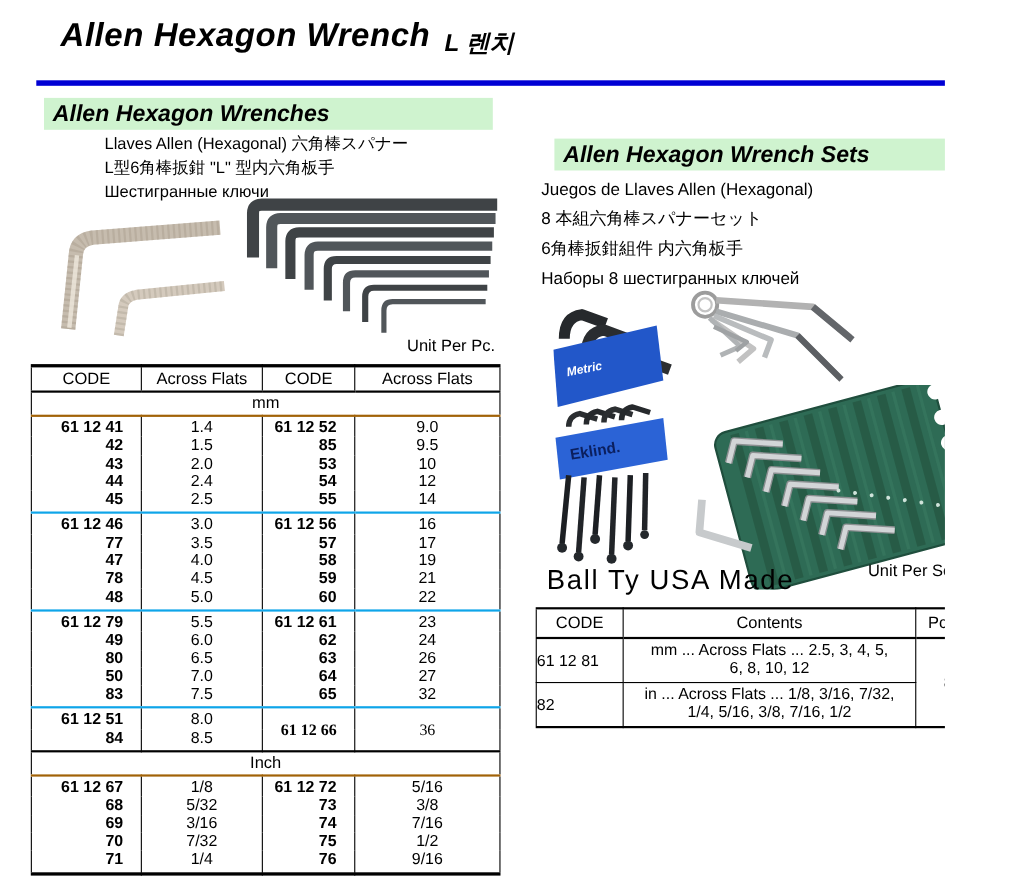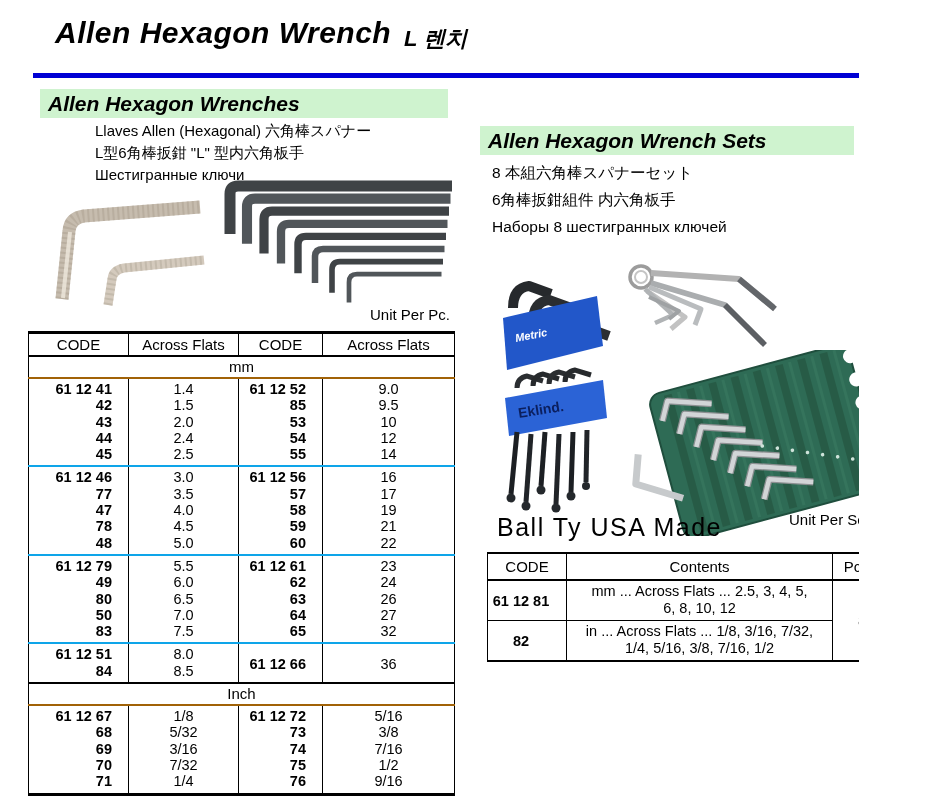--- a/index.html
+++ b/index.html
@@ -7,21 +7,21 @@
   .canvas{position:relative;width:859px;height:804px;background:#fff;overflow:hidden;
           font-family:"Liberation Sans",sans-serif;color:#000;}
 
   .main-title{position:absolute;left:55px;top:16px;font-size:30px;font-weight:bold;font-style:italic;letter-spacing:.5px;white-space:nowrap;}
   .title-ko{position:absolute;left:404px;top:24px;font-size:22px;font-weight:bold;font-style:italic;white-space:nowrap;}
   .top-rule{position:absolute;left:33px;top:73px;width:867px;height:5px;background:var(--accent);}
 
   .section-header{position:absolute;background:var(--green);font-weight:bold;font-style:italic;
                   font-size:21px;line-height:27px;padding:1px 8px;white-space:nowrap;box-sizing:border-box;}
   #left-header{left:40px;top:89px;width:408px;}
-  #right-header{left:480px;top:126px;width:374px;}
+  #right-header{left:504px;top:126px;width:374px;}
 
   .subtitles{position:absolute;white-space:nowrap;}
   #left-subtitles{left:47px;top:120px;font-size:15px;line-height:22px;margin-left:48px;}
   #right-subtitles{left:492px;top:159px;font-size:15.5px;line-height:27px;}
 
   .note{position:absolute;font-size:15px;white-space:nowrap;}
   #unit-pc{left:340px;top:306px;width:110px;text-align:right;}
   #unit-set{left:789px;top:511px;}
   #ball-ty{position:absolute;left:497px;top:513px;font-size:25px;letter-spacing:1.5px;white-space:nowrap;}
 
@@ -34,27 +34,27 @@
 
   table{border-collapse:collapse;table-layout:fixed;}
   #left-table{position:absolute;left:28px;top:331px;width:426px;font-size:14.5px;
               border:1px solid #000;border-top:3px solid #000;border-bottom:3px solid #000;}
   #left-table td{border-left:1px solid #000;border-right:1px solid #000;padding:0;text-align:center;line-height:16.3px;vertical-align:middle;}
   #left-table tr.hdr td{line-height:21px;border-bottom:2px solid #000;font-size:15px;}
   #left-table td.band{border-top:2px solid #000;border-bottom:2px solid #a16207;line-height:20px;font-size:15px;}
   #left-table tr.gfirst td{border-top:2px solid #0ea5e9;padding-top:2px;}
   #left-table tr.glast td{padding-bottom:3px;}
   #left-table td.code{text-align:right;padding-right:16px;font-weight:bold;}
-  #left-table td.mid{vertical-align:middle;}
+  #left-table td.mid{vertical-align:middle;font-family:Liberation Serif, serif;}
 
   #right-table{position:absolute;left:487px;top:552px;width:419px;font-size:14.5px;
                border:1px solid #000;border-top:2px solid #000;border-bottom:2px solid #000;}
   #right-table td{border:1px solid #000;padding:0;vertical-align:middle;text-align:center;}
   #right-table tr.hdr td{line-height:25px;border-bottom:2px solid #000;font-size:15px;}
-  #right-table td.code{text-align:center;padding-right:12px;font-weight:bold;}
+  #right-table td.code{text-align:left;padding-right:12px;font-weight:normal;}
   #right-table td.contents{line-height:17px;padding:2px 0 3px 0;}
   #right-table td.pcs{font-size:15px;}
 </style>
 </head>
 <body>
 
 <div class="canvas">
 
   <div class="main-title">Allen Hexagon Wrench</div>
   <div class="title-ko">L 렌치</div>
@@ -236,20 +236,21 @@
           <td class="code">71</td>
           <td class="val">1/4</td>
           <td class="code">76</td>
           <td class="val">9/16</td>
         </tr>
       </tbody>
   </table>
 
   <div class="section-header" id="right-header">Allen Hexagon Wrench Sets</div>
   <div class="subtitles" id="right-subtitles">
+    <div>Juegos de Llaves Allen (Hexagonal)</div>
     <div>8 本組六角棒スパナーセット</div>
     <div>6角棒扳鉗組件  内六角板手</div>
     <div>Наборы 8 шестигранных ключей</div>
   </div>
 
   <svg class="photo" id="photo-eklind" width="114" height="262" viewBox="0 0 114 262">
     <path d="M10,52 Q10,32 26,30 L48,38" fill="none" stroke="#26292c" stroke-width="10" stroke-linejoin="round"></path>
     <path d="M30,66 Q30,46 46,44 L68,52" fill="none" stroke="#2a2d30" stroke-width="10" stroke-linejoin="round"></path>
     <path d="M50,80 Q50,60 66,58 L88,66" fill="none" stroke="#26292c" stroke-width="10" stroke-linejoin="round"></path>
     <path d="M68,94 Q68,74 84,72 L106,80" fill="none" stroke="#2c2f32" stroke-width="10" stroke-linejoin="round"></path>

